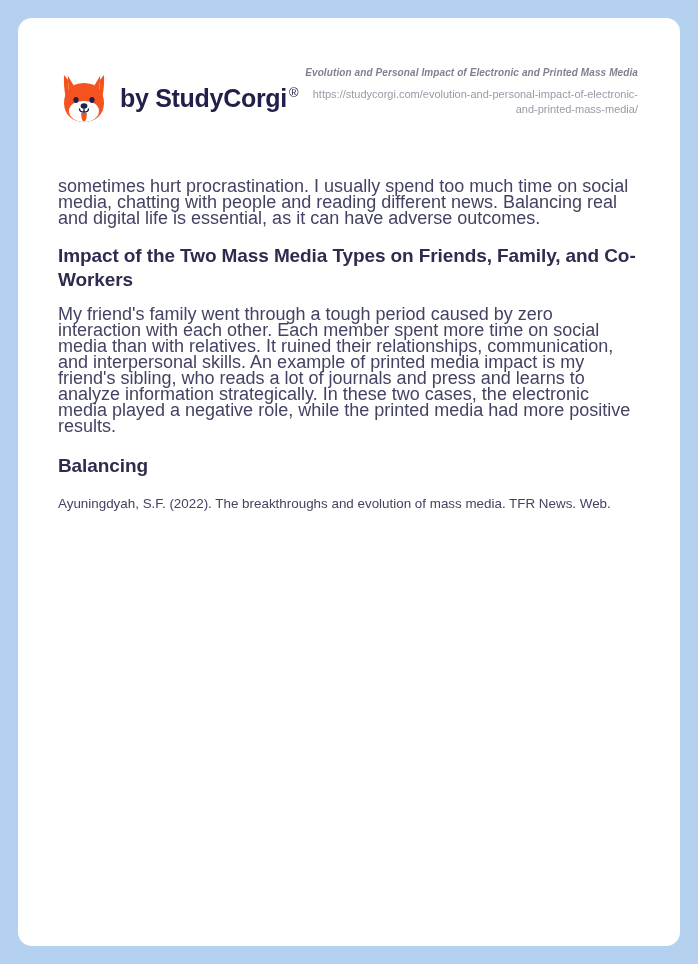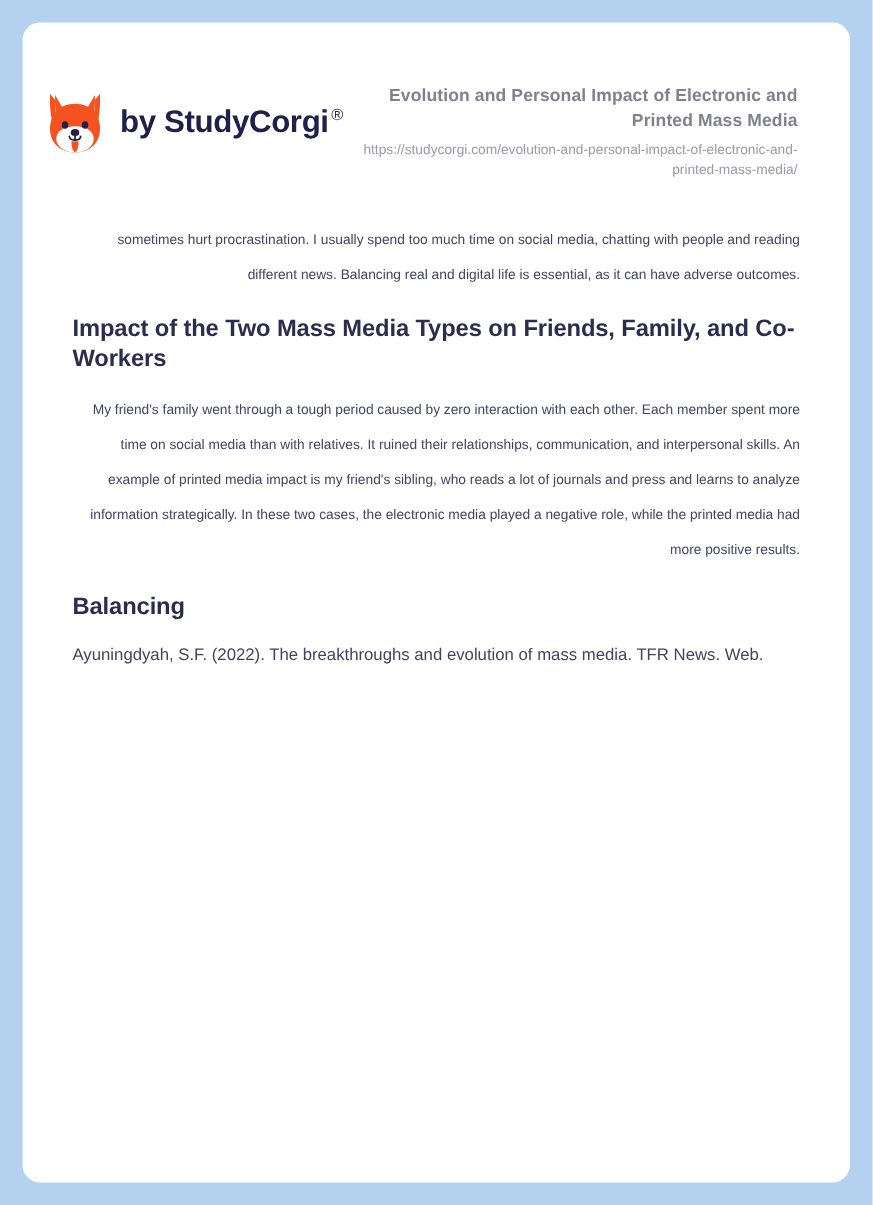--- a/index.html
+++ b/index.html
@@ -34,21 +34,21 @@
     height: 140px;
     display: flex;
     align-items: flex-start;
     justify-content: space-between;
   }
 
   .brand {
     display: flex;
     align-items: center;
     gap: 12px;
-    padding-left: 18px;
+    padding-left: 42px;
     padding-top: 54px;
   }
 
   .brand-mark {
     width: 48px;
     height: 52px;
     display: block;
     flex: 0 0 auto;
   }
 
@@ -67,48 +67,49 @@
     margin-left: 2px;
   }
 
   .header-meta {
     padding-top: 48px;
     padding-right: 42px;
     text-align: right;
     max-width: 350px;
   }
   .header-title {
-    font-size: 14px;
+    font-size: 10px;
     font-weight: bold;
     color: #80808f;
     line-height: 1.45;
     letter-spacing: 0.1px;
+    font-style: italic;
   }
   .header-url {
     margin-top: 6px;
     font-size: 11px;
     color: #9a9aa8;
     line-height: 1.45;
     word-break: break-word;
   }
 
   
   .doc-body {
     position: absolute;
     left: 40px;
     right: 40px;
     top: 160px;
   }
 
   .para {
-    font-size: 11px;
-    line-height: 28px;
+    font-size: 18px;
+    line-height: 16px;
     color: #434363;
     margin: 0 0 0 0;
-    text-align: right;
+    text-align: left;
   }
 
   .section-heading {
     font-size: 19px;
     font-weight: bold;
     color: #2e2c4e;
     line-height: 24px;
     margin: 0;
     letter-spacing: -0.1px;
   }

